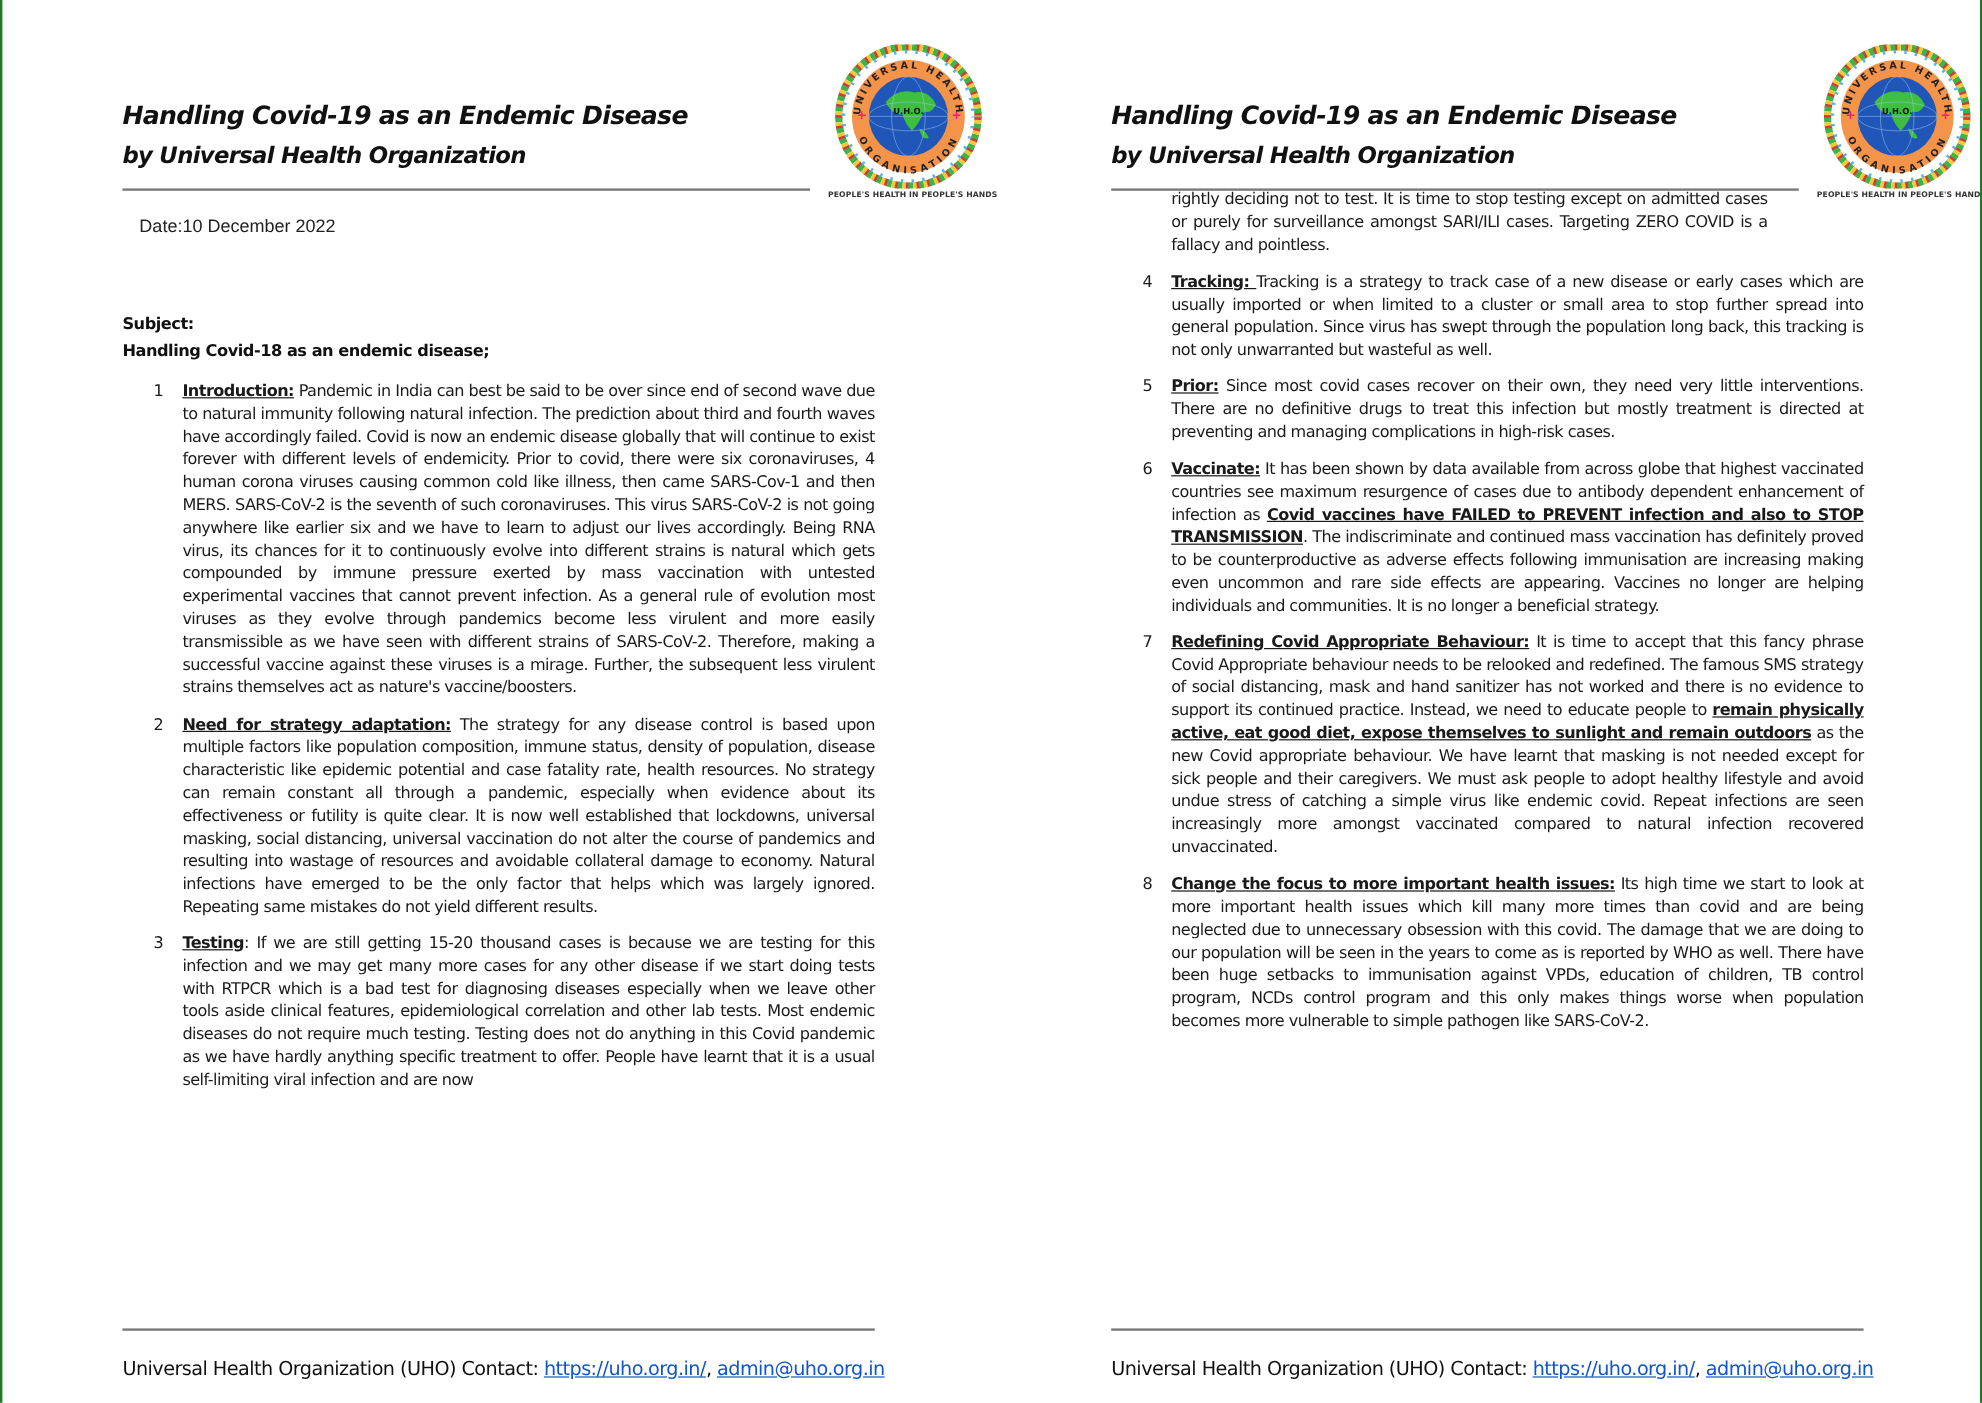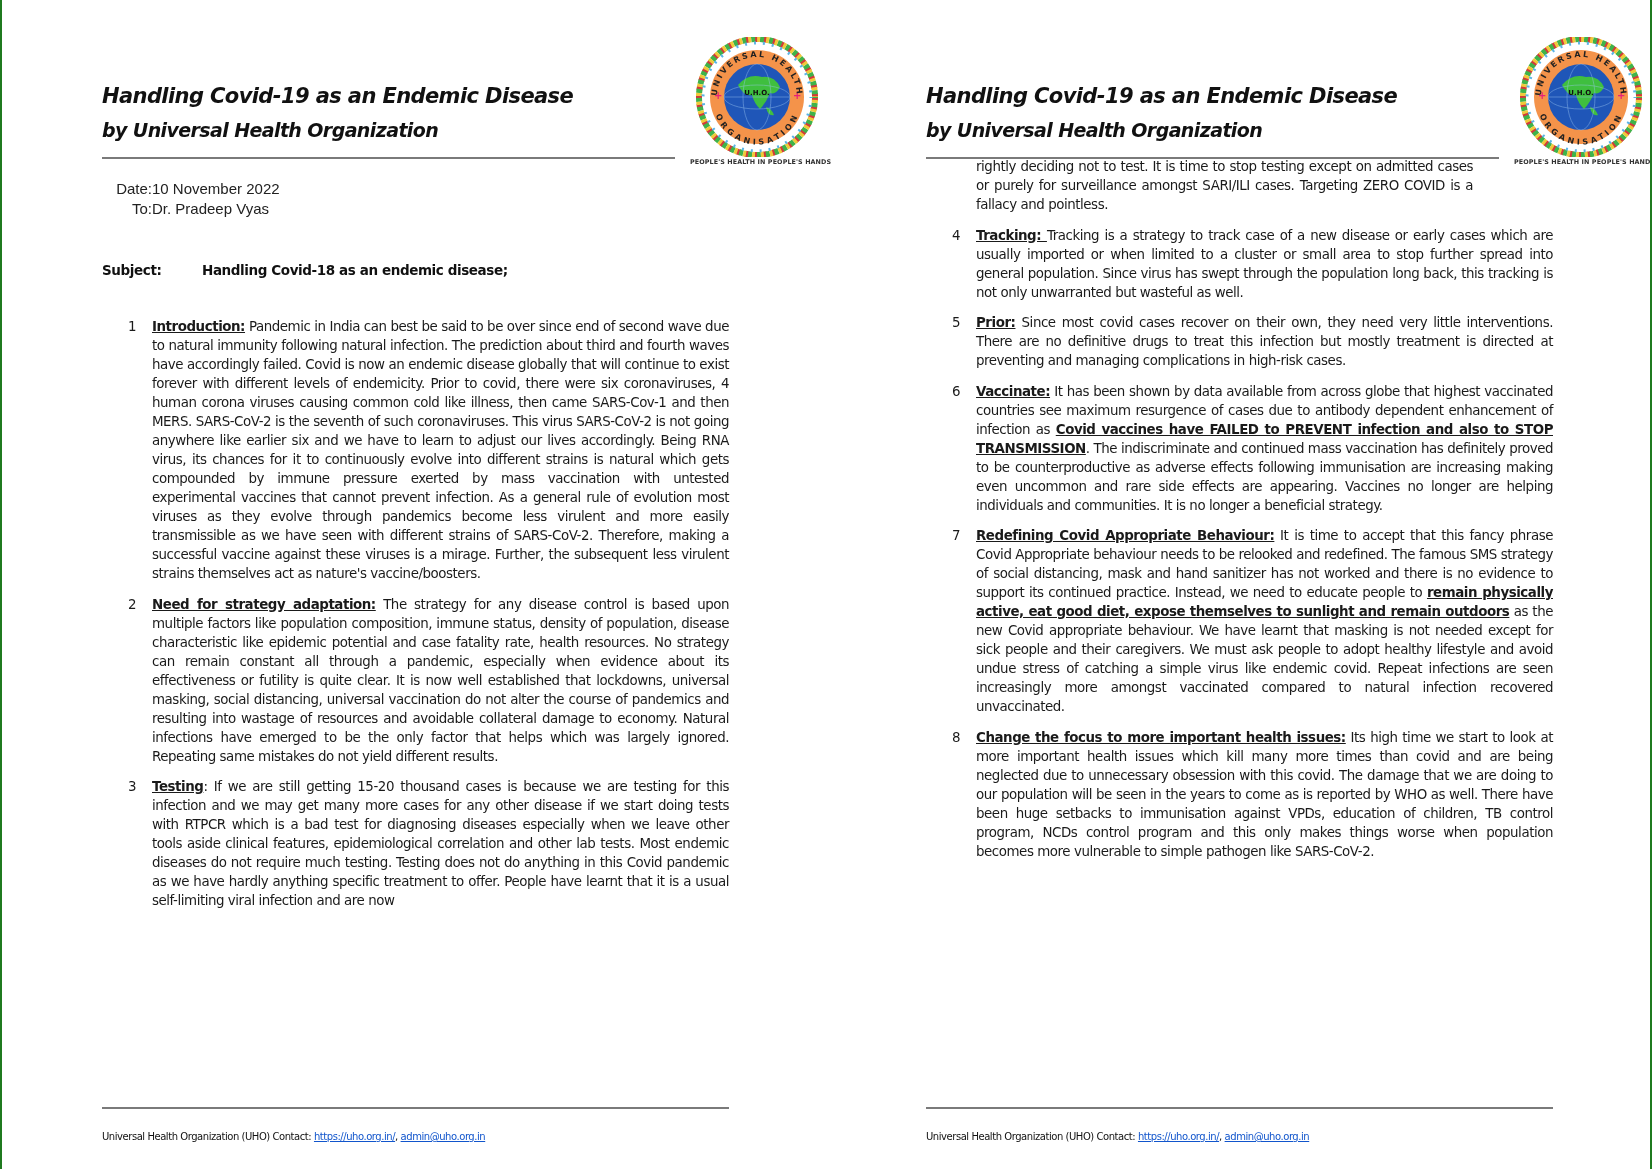--- a/index.html
+++ b/index.html
@@ -82,21 +82,21 @@
       position: absolute;
       left: 100px;
       top: 226px;
       font-family: "DejaVu Sans", sans-serif;
       font-weight: bold;
       font-size: 13.5px;
       line-height: 23px;
       letter-spacing: -0.4px;
       color: #111;
     }
-    .subject-row { display: flex; white-space: nowrap; }
+    .subject-row { display: flex; white-space: nowrap; flex-direction: column; }
     .subject-label { width: 100px; }
 
     .body-text {
       position: absolute;
       font-family: "DejaVu Sans", sans-serif;
       font-size: 13.4px;
       line-height: 19px;
       letter-spacing: -0.45px;
       color: #1a1a1a;
       text-align: justify;
@@ -130,21 +130,21 @@
       left: 100px;
       width: 627px;
       height: 2px;
       background: #7a7a7a;
     }
     .footer {
       position: absolute;
       top: 1098px;
       left: 100px;
       font-family: "DejaVu Sans", sans-serif;
-      font-size: 10px;
+      font-size: 16px;
       letter-spacing: -0.45px;
       color: #111;
       white-space: nowrap;
     }
     .footer a {
       color: #1155cc;
       text-decoration: underline;
     }
   </style>
 </head>
@@ -185,25 +185,21 @@
       <text font-family="DejaVu Sans, sans-serif" font-size="8" font-weight="bold" fill="#222" letter-spacing="2.2">
         <textPath href="#arcBot1" startOffset="50%" text-anchor="middle" dominant-baseline="hanging">ORGANISATION</textPath>
       </text>
     </svg>
     <div class="logo-tagline">PEOPLE'S HEALTH IN PEOPLE'S HANDS</div>
   </div>
 
   <div class="meta">
     <div class="meta-row">
       <span class="meta-label">Date:</span>
-      <span>10 November 2022</span>
-    </div>
-    <div class="meta-row">
-      <span class="meta-label">To:</span>
-      <span>Dr. Pradeep Vyas</span>
+      <span>10 December 2022</span>
     </div>
   </div>
 
   <div class="subject">
     <div class="subject-row">
       <span class="subject-label">Subject:</span>
       <span>Handling Covid-18 as an endemic disease;</span>
     </div>
   </div>
 

